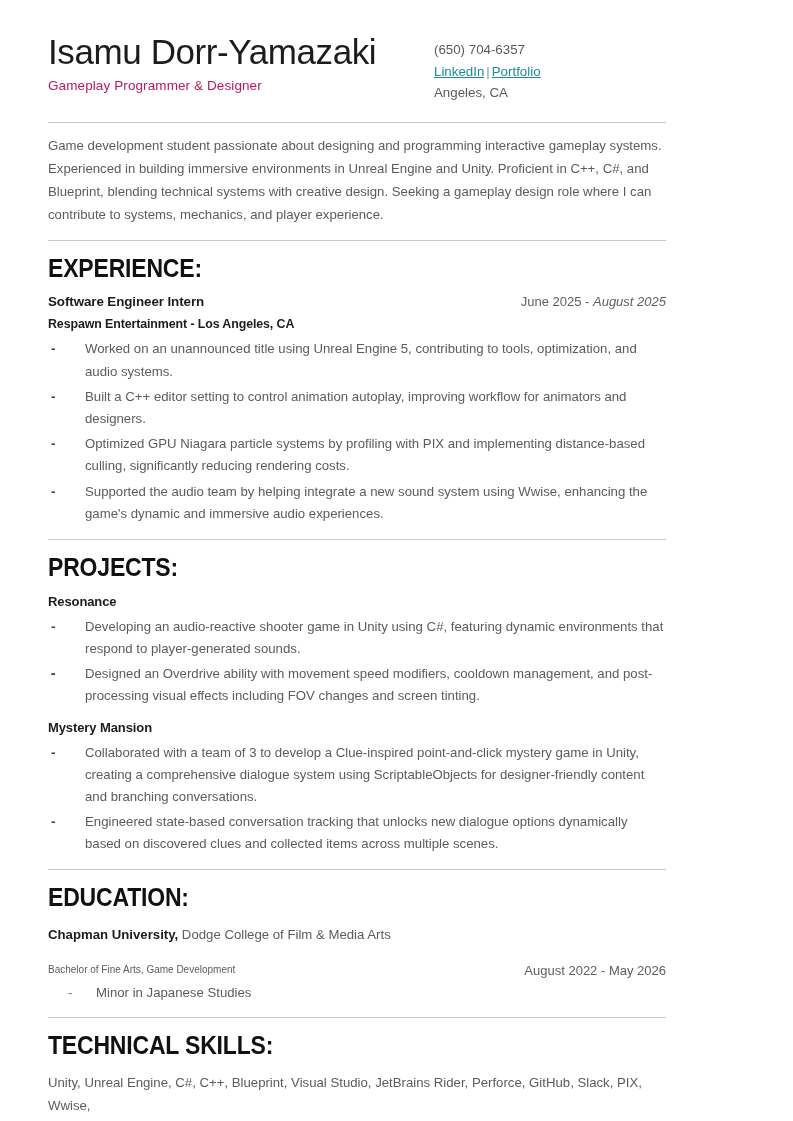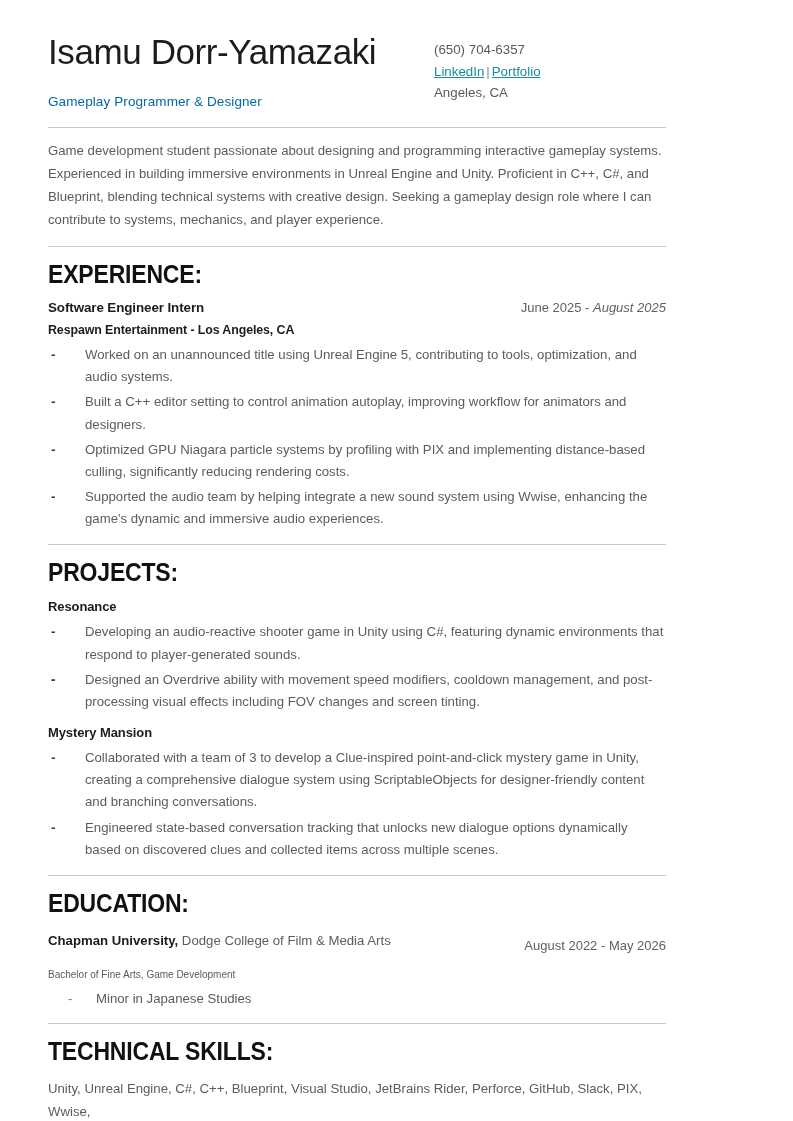--- a/index.html
+++ b/index.html
@@ -34,22 +34,22 @@
     font-size: 35px;
     font-weight: 400;
     letter-spacing: -0.4px;
     color: #1c1c1c;
     line-height: 1.12;
     margin: 0;
     white-space: nowrap;
   }
   .headline {
     font-size: 13.5px;
-    color: #0369a1;
-    margin-top: 23px;
+    color: #be185d;
+    margin-top: 7px;
     letter-spacing: 0.1px;
   }
   .contact {
     padding-top: 11px;
     font-size: 13.3px;
     color: #5a5a5a;
     line-height: 1.62;
     text-align: left;
     min-width: 232px;
   }
@@ -147,21 +147,21 @@
     left: 3px;
     top: 0;
     font-weight: bold;
     color: #3d3d3d;
     font-size: 13.5px;
   }
 
   
   .edu-head {
     display: flex;
-    align-items: flex-start;
+    align-items: flex-end;
     justify-content: space-between;
     margin-top: 12px;
   }
   .edu-school {
     font-size: 13.2px;
     color: #5c5c5c;
     line-height: 1.62;
   }
   .edu-school b { color: #1c1c1c; font-weight: bold; }
   .edu-degree {

